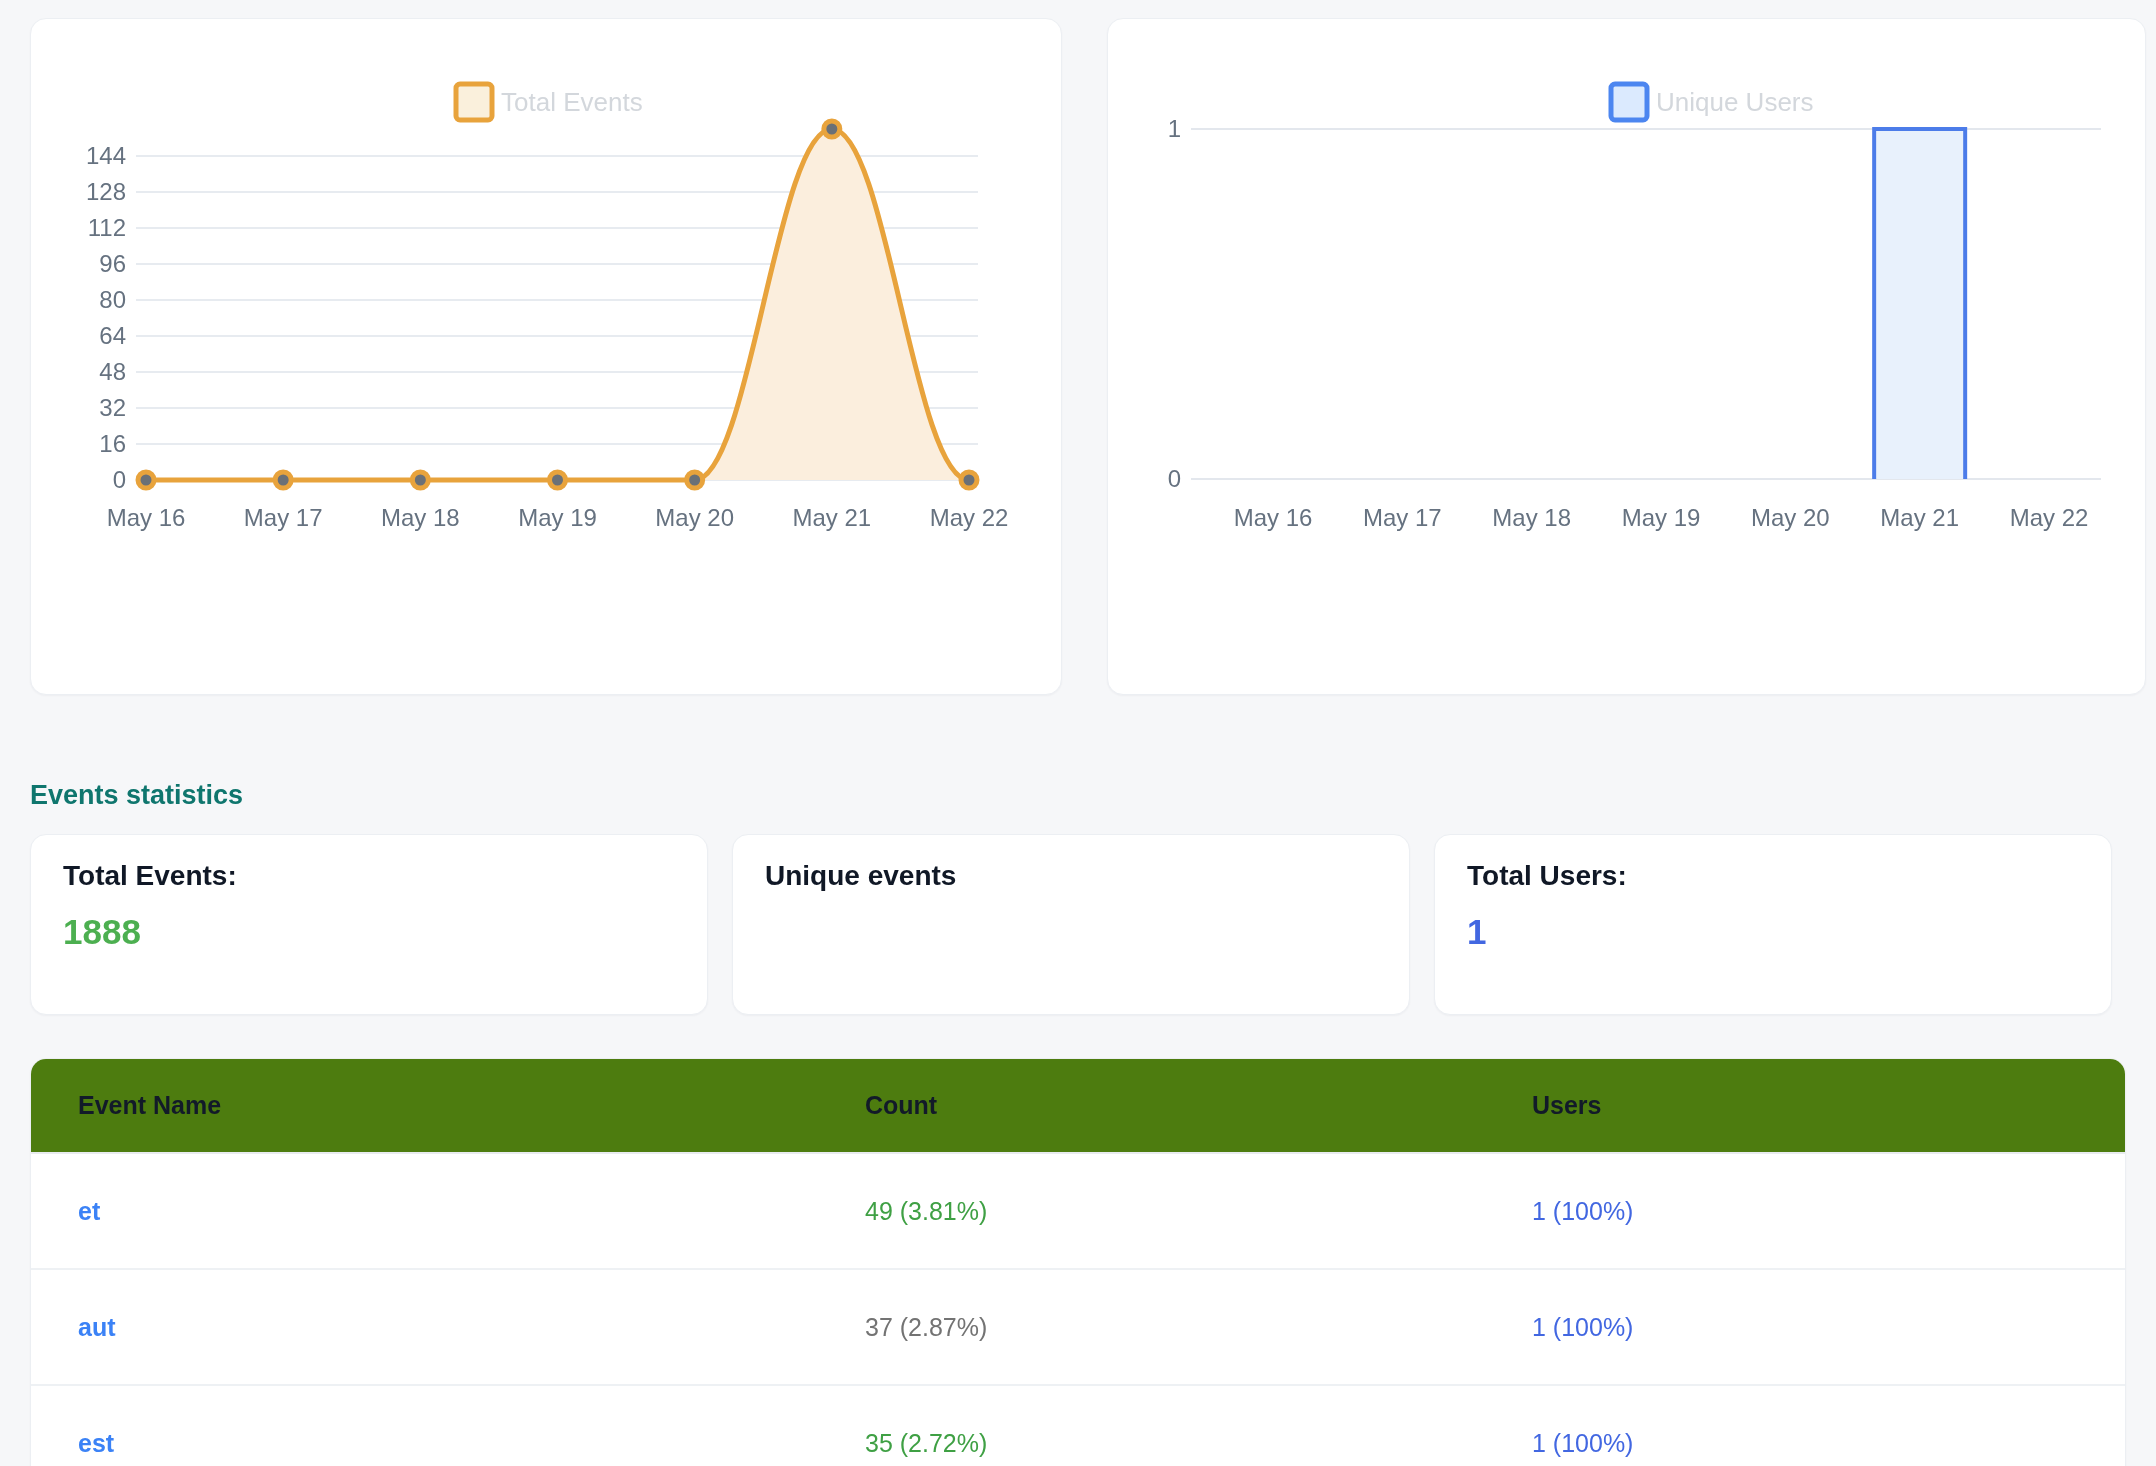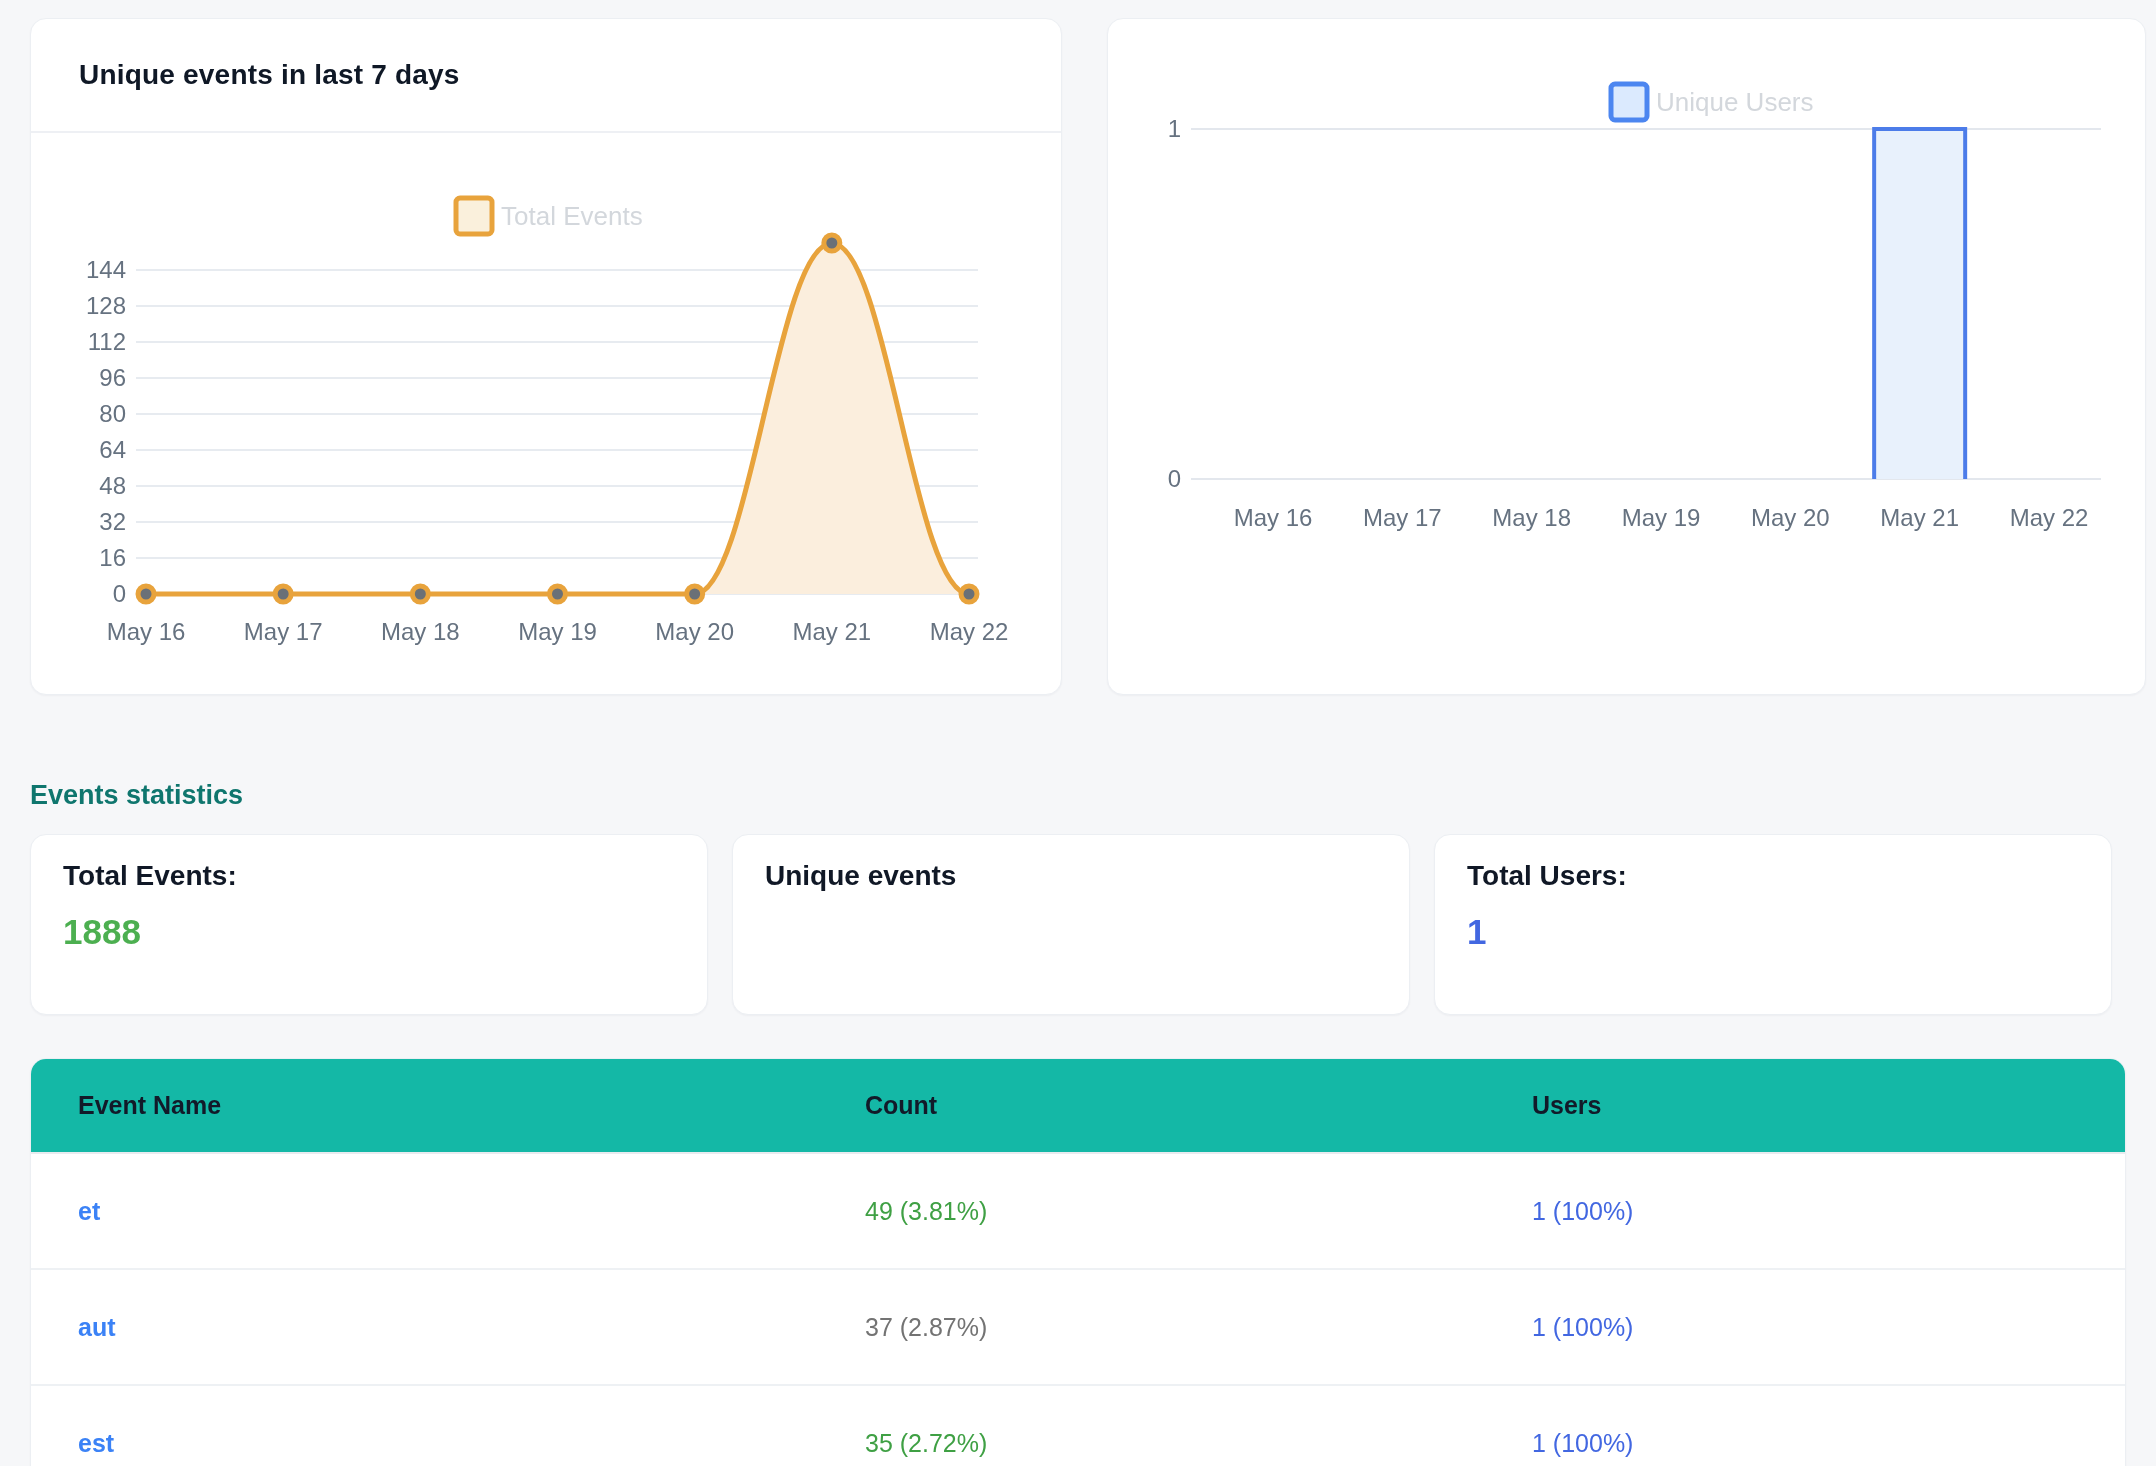--- a/index.html
+++ b/index.html
@@ -48,39 +48,38 @@
     display:grid;
     grid-template-columns:repeat(3, 678px);
     gap:24px;
   }
   .stat-card { height:181px; padding:22px 30px 0 32px; }
   .stat-label { font-size:28px; line-height:38px; font-weight:700; color:#101826; }
   .stat-value { margin-top:14px; font-size:35px; line-height:46px; font-weight:700; }
 
   .table-card { margin-top:43px; min-height:450px; overflow:hidden; }
   table { width:100%; border-collapse:collapse; table-layout:fixed; }
-  thead tr { background:#14b8a6; }
+  thead tr { background:#4d7c0f; }
   th {
     height:94px; text-align:left; vertical-align:middle;
     padding-left:47px; font-size:25px; font-weight:700; color:#121a29;
     border-bottom:2px solid #e8ebef;
   }
   td {
     height:116px; vertical-align:middle;
     padding-left:47px; font-size:25px;
     border-bottom:2px solid #eef1f4;
   }
   td.c-name { font-weight:700; color:#3b82f6; }
 </style>
 </head>
 <body>
 
 <div class="charts-row">
   <section class="card chart-card">
-    <div class="card-title">Unique events in last 7 days</div>
     <svg class="chart-svg" width="1030" height="475" viewBox="0 0 1030 475">
         <line x1="105" y1="406" x2="947" y2="406" stroke="#e7ebf0" stroke-width="2"></line>
         <text x="95" y="414" text-anchor="end" font-size="24" fill="#667280">0</text>
         <line x1="105" y1="370" x2="947" y2="370" stroke="#e7ebf0" stroke-width="2"></line>
         <text x="95" y="378" text-anchor="end" font-size="24" fill="#667280">16</text>
         <line x1="105" y1="334" x2="947" y2="334" stroke="#e7ebf0" stroke-width="2"></line>
         <text x="95" y="342" text-anchor="end" font-size="24" fill="#667280">32</text>
         <line x1="105" y1="298" x2="947" y2="298" stroke="#e7ebf0" stroke-width="2"></line>
         <text x="95" y="306" text-anchor="end" font-size="24" fill="#667280">48</text>
         <line x1="105" y1="262" x2="947" y2="262" stroke="#e7ebf0" stroke-width="2"></line>

